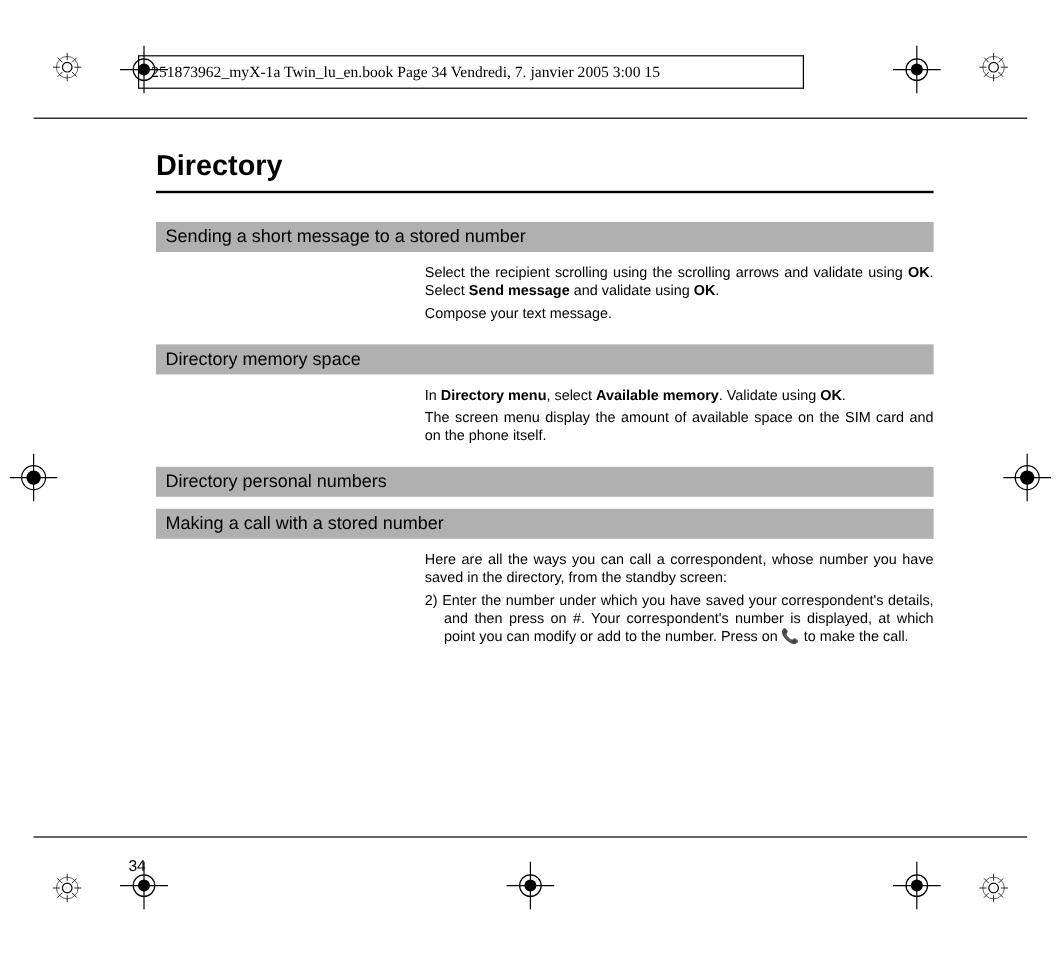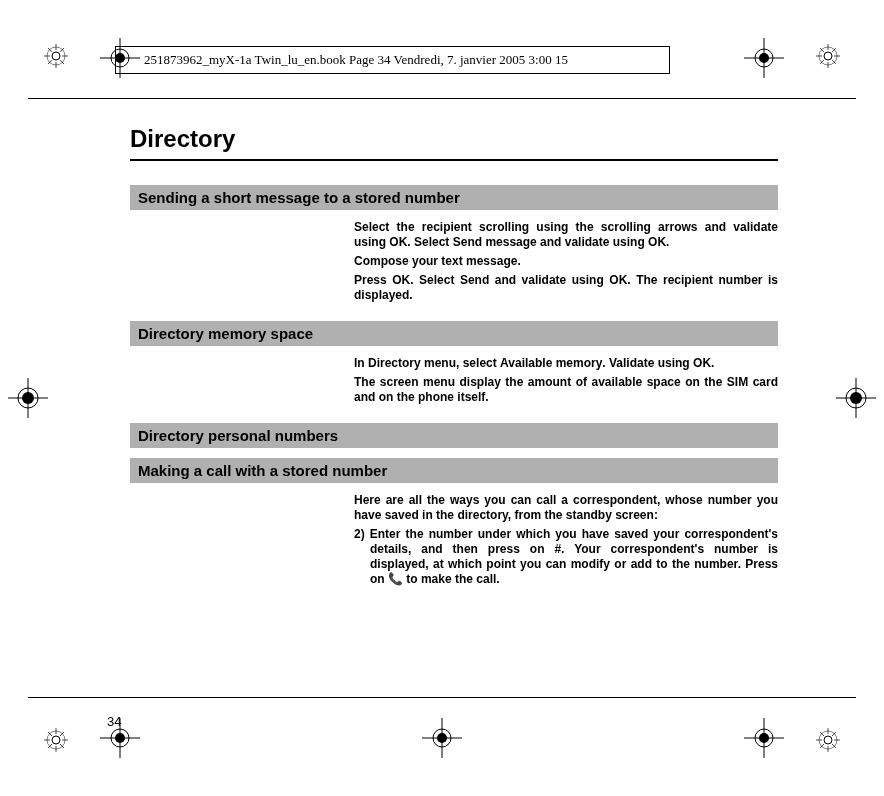--- a/index.html
+++ b/index.html
@@ -28,21 +28,21 @@
     height: 40px;
   }
 
   
   .header-box {
     position: absolute;
     left: 115px;
     top: 46px;
     width: 555px;
     border: 1px solid #000;
-    padding: 5px 28px;
+    padding: 5px 10px;
     font-size: 13px;
     font-family: "Times New Roman", serif;
   }
 
   
   .hline {
     position: absolute;
     background: #000;
     height: 1px;
   }
@@ -60,32 +60,31 @@
     font-weight: bold;
     margin: 0 0 6px 0;
   }
   .rule-thick {
     border-top: 2px solid #000;
     margin: 0 0 24px 0;
   }
 
   .section-title {
     background: #b0b0b0;
-    font-weight: bold;
+    font-weight: normal;
     font-size: 15px;
     padding: 4px 8px;
     margin: 0 0 10px 0;
   }
 
   .section-body {
     margin-left: 224px;
     font-size: 12px;
     line-height: 1.25;
     margin-bottom: 18px;
-    font-weight: bold;
   }
   .section-body p { margin: 0 0 4px 0; }
   .just { text-align: justify; }
 
   .num-list { padding-left: 0; margin: 0; }
   .num-item { margin: 0 0 4px 0; padding-left: 16px; text-indent: -16px; text-align: justify; }
 
   .page-num {
     position: absolute;
     left: 107px;
@@ -232,21 +231,20 @@
 
 <div class="content">
 
   <h1>Directory</h1>
   <div class="rule-thick"></div>
 
   <div class="section-title">Sending a short message to a stored number</div>
   <div class="section-body">
     <p class="just">Select the recipient scrolling using the scrolling arrows and validate using <b>OK</b>. Select <b>Send message</b> and validate using <b>OK</b>.</p>
     <p>Compose your text message.</p>
-    <p class="just">Press <b>OK</b>. Select <b>Send</b> and validate using <b>OK</b>. The recipient number is displayed.</p>
   </div>
 
   <div class="section-title">Directory memory space</div>
   <div class="section-body">
     <p>In <b>Directory menu</b>, select <b>Available memory</b>. Validate using <b>OK</b>.</p>
     <p class="just">The screen menu display the amount of available space on the SIM card and on the phone itself.</p>
   </div>
 
   <div class="section-title">Directory personal numbers</div>
 

